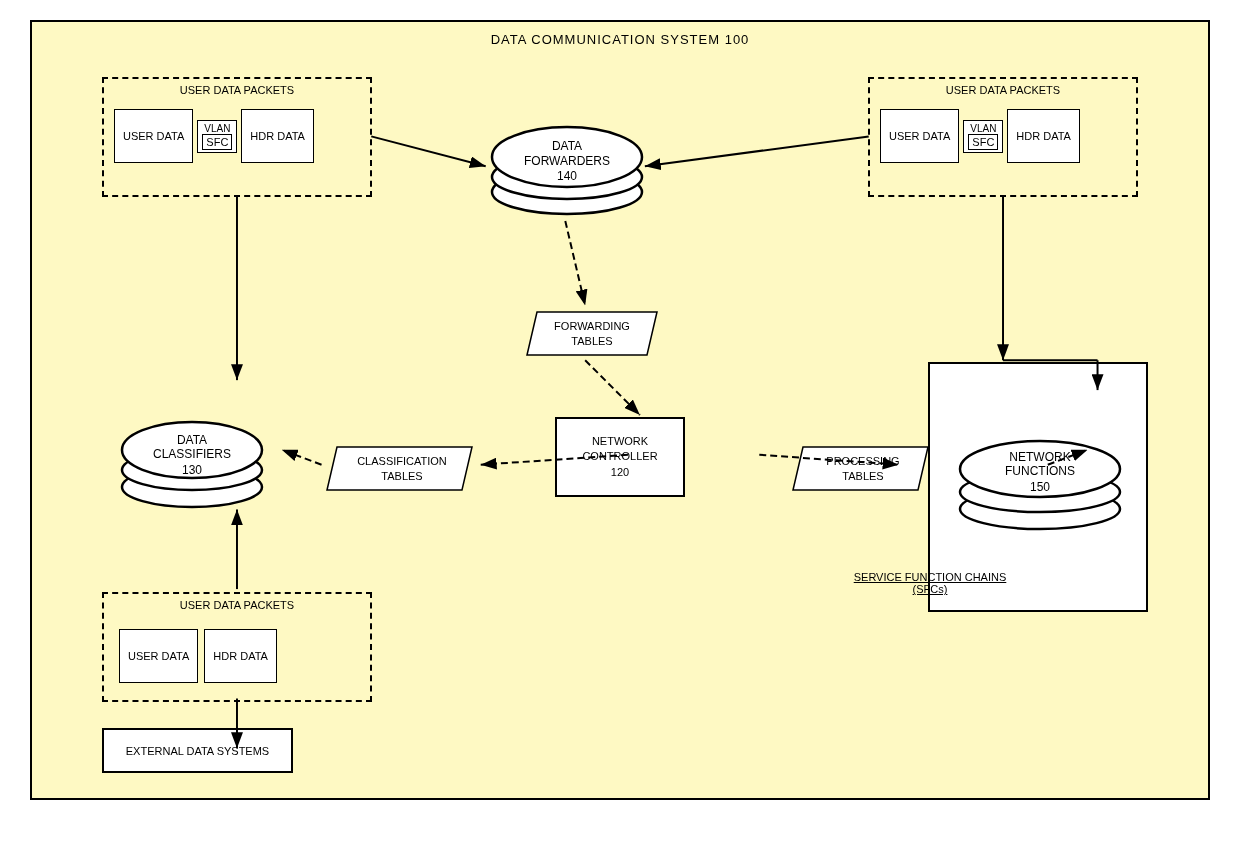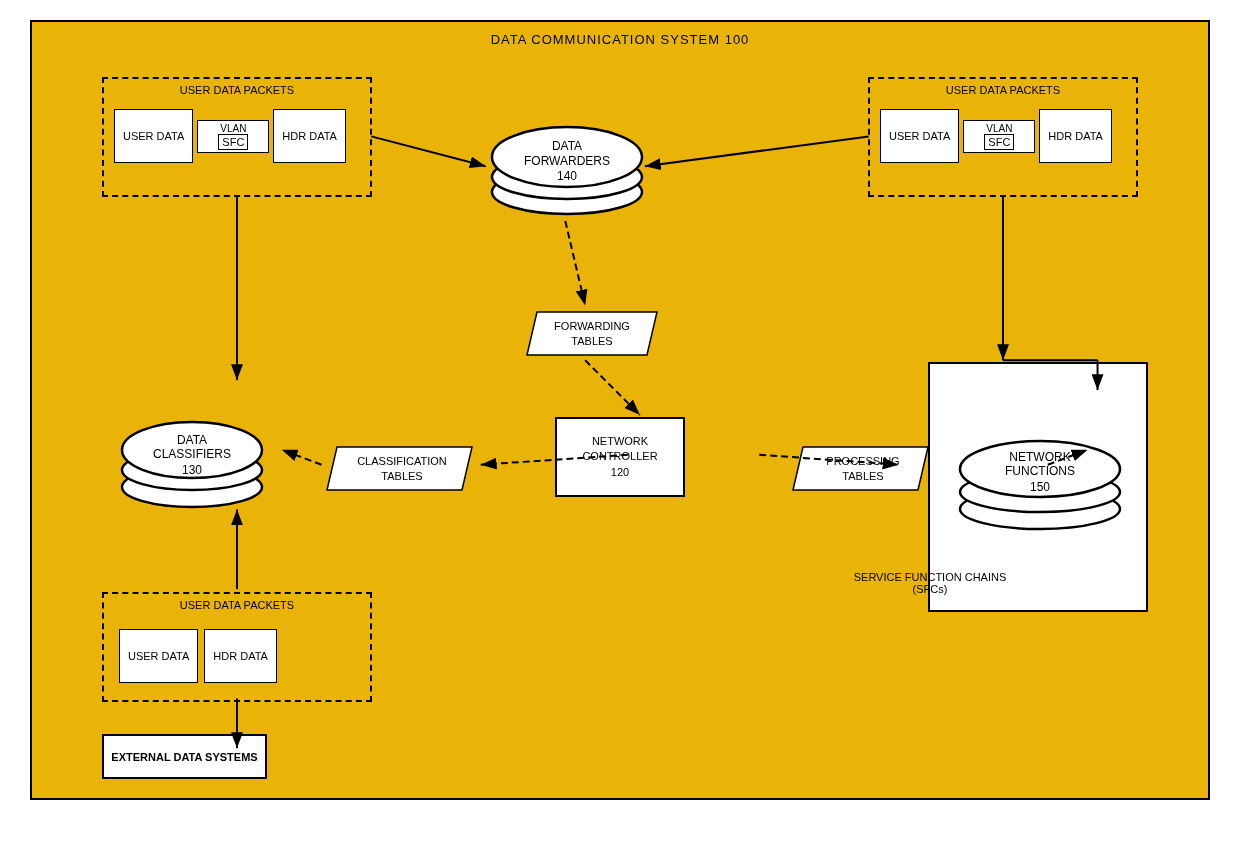--- a/index.html
+++ b/index.html
@@ -12,21 +12,21 @@
       position: relative;
     }
 
     .diagram-outer {
       position: absolute;
       top: 20px;
       left: 30px;
       width: 1180px;
       height: 780px;
       border: 2px solid #000;
-      background: #eab308;
+      background: #fef9c3;
     }
 
     .diagram-title {
       position: absolute;
       top: 10px;
       left: 50%;
       transform: translateX(-50%);
       font-size: 13px;
       font-weight: normal;
       letter-spacing: 1px;
@@ -78,21 +78,21 @@
     }
     .pkt-box {
       border: 1.5px solid #000;
       padding: 20px 8px;
       font-size: 11px;
       white-space: nowrap;
       background: #fff;
     }
     .pkt-vlan {
       border: 1.5px solid #000;
-      padding: 2px 20px;
+      padding: 2px 4px;
       font-size: 10px;
       background: #fff;
       display: flex;
       flex-direction: column;
       align-items: center;
     }
     .pkt-vlan-inner {
       border: 1px solid #000;
       padding: 1px 3px;
       font-size: 11px;
@@ -174,35 +174,35 @@
       background: #fff;
     }
     .nf-outer-box .sfc-label {
       position: absolute;
       bottom: 18px;
       left: 50%;
       transform: translateX(-50%);
       font-size: 11px;
       white-space: nowrap;
       text-align: center;
+      text-decoration: underline;
     }
 
     
     .external-box {
       position: absolute;
-      bottom: 19px;
+      bottom: 25px;
       left: 70px;
-      width: 165px;
+      width: 191px;
       height: 45px;
       border: 2px solid #000;
       display: flex;
       align-items: center;
       justify-content: center;
       background: #fff;
-      font-weight: bold;
     }
     .external-box span {
       font-size: 11px;
     }
 
     
     .arrows-svg {
       position: absolute;
       top: 0;
       left: 0;

